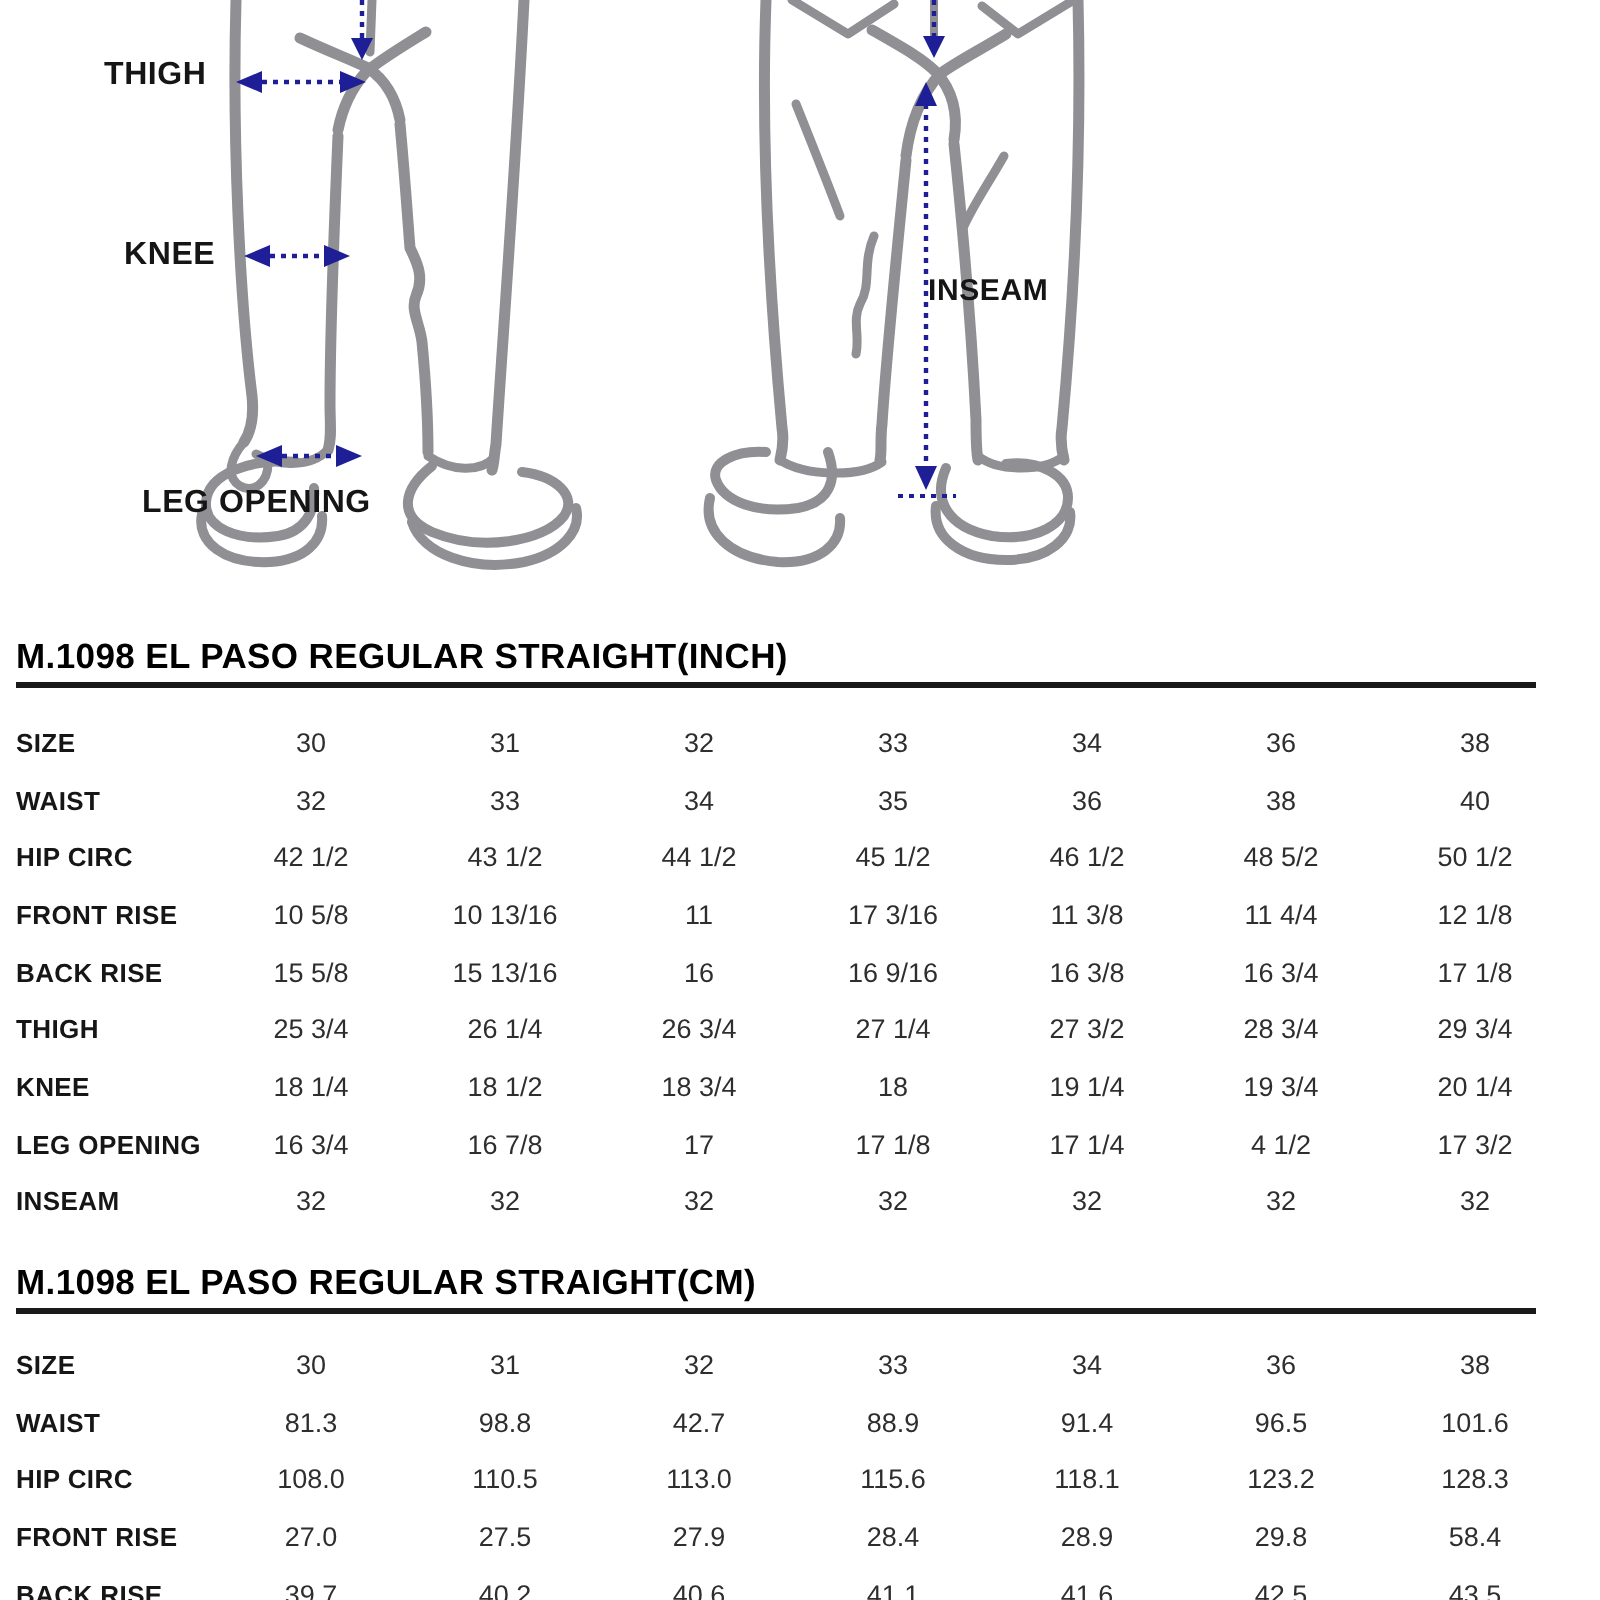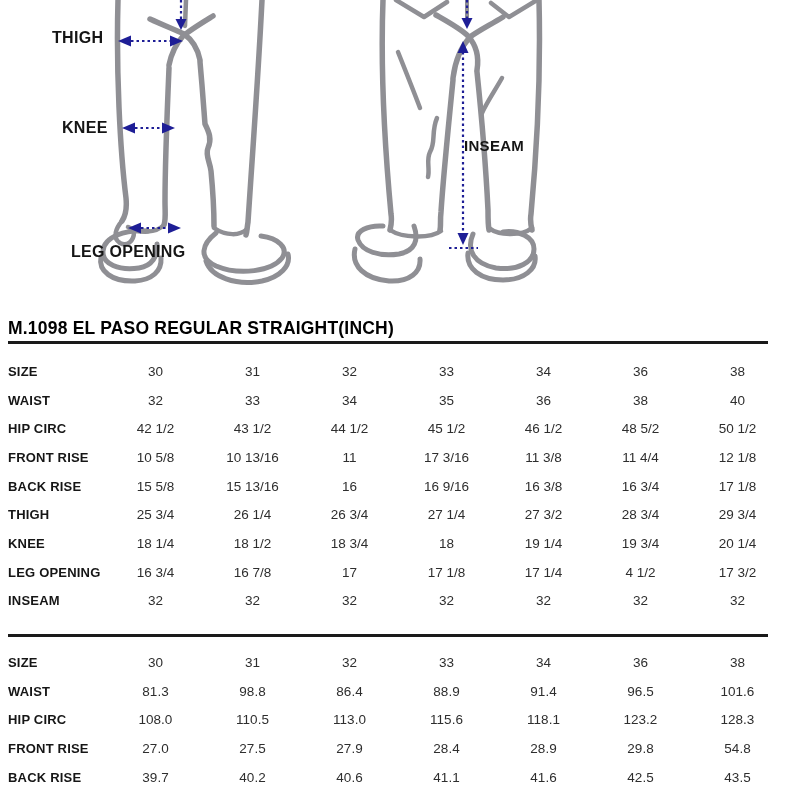--- a/index.html
+++ b/index.html
@@ -212,39 +212,40 @@
         <div class="cell val">32</div>
         <div class="cell val">32</div>
         <div class="cell val">32</div>
         <div class="cell val">32</div>
         <div class="cell val">32</div>
       </div>
     </div>
 </section>
 
 <section class="sec" id="sec-cm">
+  <h2 class="ttl">M.1098 EL PASO REGULAR STRAIGHT(CM)</h2>
   <div class="rule"></div>
   <div class="tbl">
 
       <div class="trow">
         <div class="cell lbl">SIZE</div>
       <div class="cell val">30</div>
         <div class="cell val">31</div>
         <div class="cell val">32</div>
         <div class="cell val">33</div>
         <div class="cell val">34</div>
         <div class="cell val">36</div>
         <div class="cell val">38</div>
       </div>
 
       <div class="trow">
         <div class="cell lbl">WAIST</div>
       <div class="cell val">81.3</div>
         <div class="cell val">98.8</div>
-        <div class="cell val">86.4</div>
+        <div class="cell val">42.7</div>
         <div class="cell val">88.9</div>
         <div class="cell val">91.4</div>
         <div class="cell val">96.5</div>
         <div class="cell val">101.6</div>
       </div>
 
       <div class="trow">
         <div class="cell lbl">HIP CIRC</div>
       <div class="cell val">108.0</div>
         <div class="cell val">110.5</div>
@@ -256,21 +257,21 @@
       </div>
 
       <div class="trow">
         <div class="cell lbl">FRONT RISE</div>
       <div class="cell val">27.0</div>
         <div class="cell val">27.5</div>
         <div class="cell val">27.9</div>
         <div class="cell val">28.4</div>
         <div class="cell val">28.9</div>
         <div class="cell val">29.8</div>
-        <div class="cell val">54.8</div>
+        <div class="cell val">58.4</div>
       </div>
 
       <div class="trow">
         <div class="cell lbl">BACK RISE</div>
       <div class="cell val">39.7</div>
         <div class="cell val">40.2</div>
         <div class="cell val">40.6</div>
         <div class="cell val">41.1</div>
         <div class="cell val">41.6</div>
         <div class="cell val">42.5</div>

